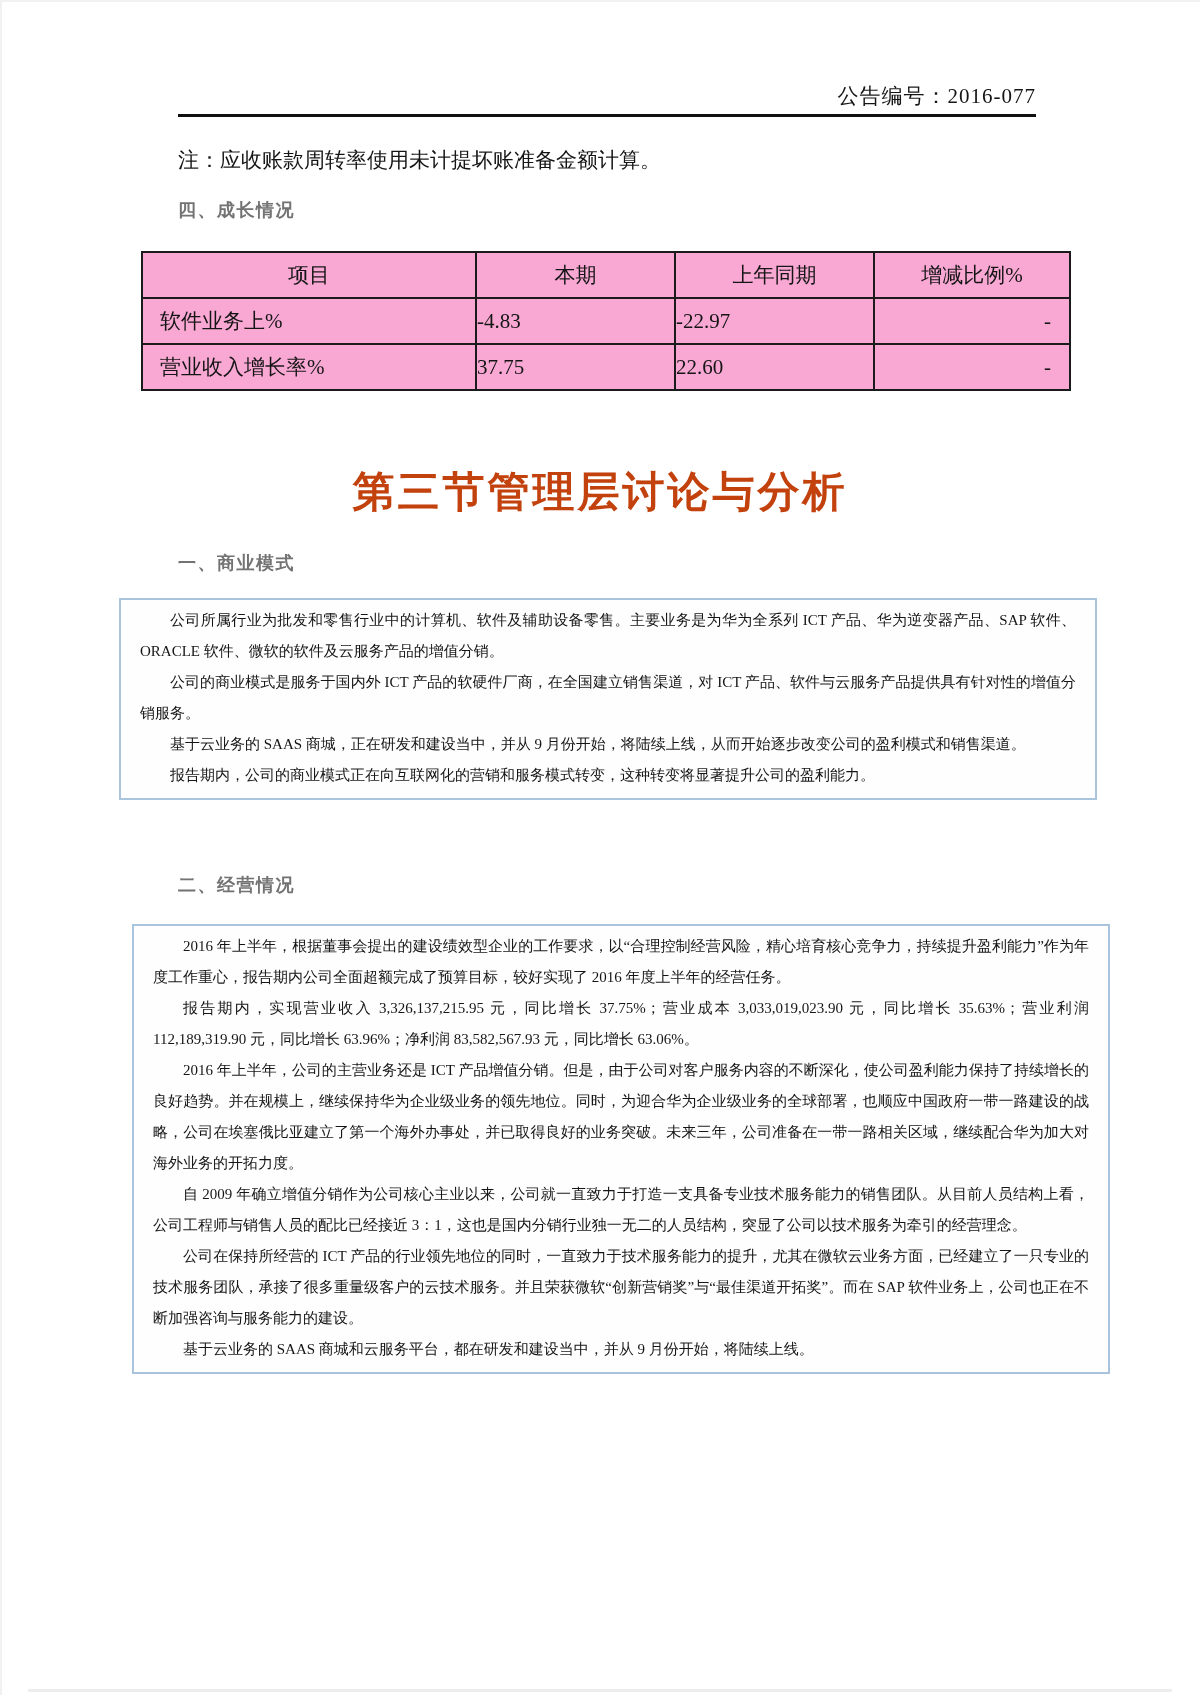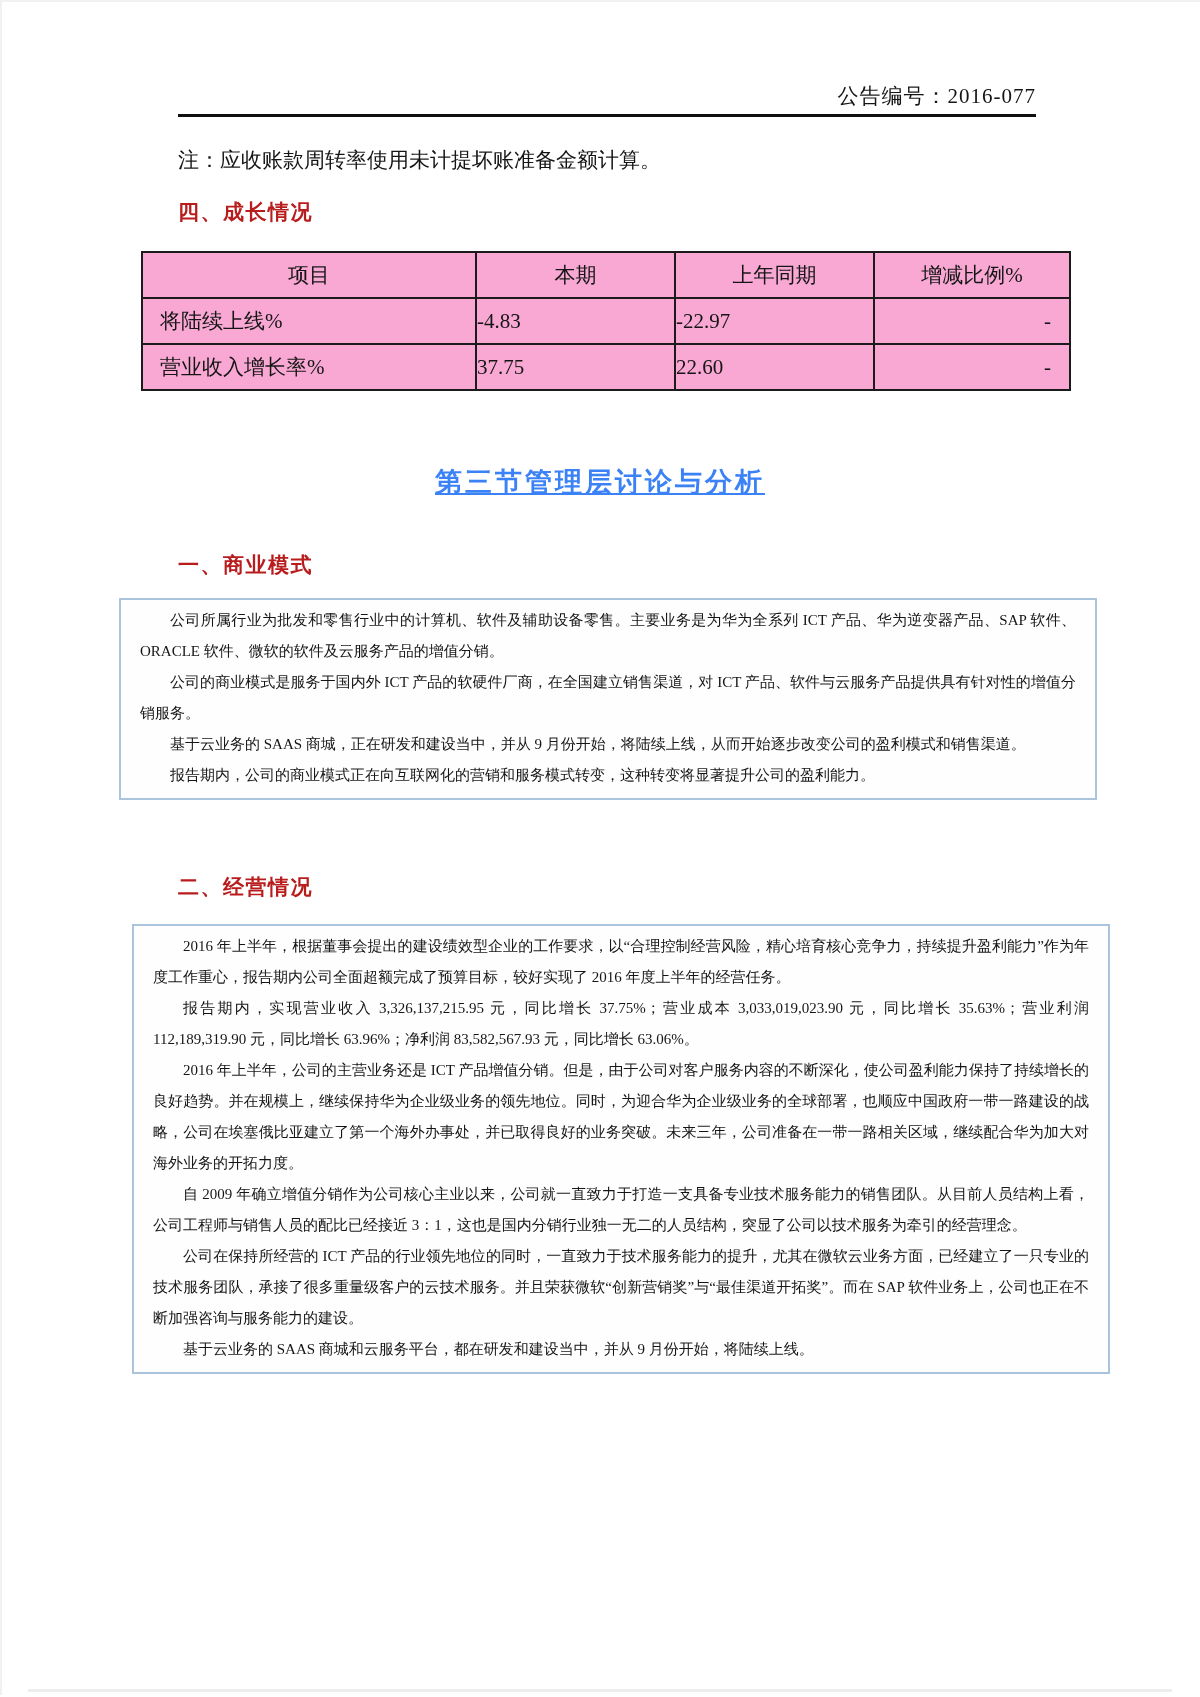--- a/index.html
+++ b/index.html
@@ -24,22 +24,22 @@
     position:absolute; left:178px; top:114px;
     width:858px; height:3px; background:#101010;
   }
   .note {
     position:absolute; left:178px; top:146px;
     font-size:21px; white-space:nowrap;
   }
   .sec-heading {
     position:absolute; left:178px;
     font-family:"Liberation Sans","DejaVu Sans",sans-serif;
-    font-weight:bold; font-size:21px; letter-spacing:1.5px;
-    color:#b91c1c; white-space:nowrap;
+    font-weight:bold; font-size:18px; letter-spacing:1.5px;
+    color:#737373; white-space:nowrap;
   }
   .h-growth     { top:198px; }
   .h-business   { top:551px; }
   .h-operations { top:873px; }
 
   table.gtable {
     position:absolute; left:141px; top:251px;
     width:928px; border-collapse:collapse; table-layout:fixed;
     font-size:21px;
   }
@@ -54,23 +54,22 @@
     background:#f9a8d4;
   }
   .gtable th { text-align:center; }
   .gtable td.item { text-align:left;  padding-left:17px; }
   .gtable td.num  { text-align:left; padding-right:12px; }
   .gtable td.dash { text-align:right; padding-right:18px; }
 
   .chapter-title {
     position:absolute; left:0; top:464px; width:100%;
     text-align:center;
-    font-size:27px; font-weight:bold; letter-spacing:3px;
-    color:#3b82f6;
-    text-decoration:underline;
+    font-size:42px; font-weight:bold; letter-spacing:3px;
+    color:#c2410c;
   }
 
   .textbox {
     position:absolute; left:119px; width:978px;
     box-sizing:border-box;
     border:2px solid #a9c4dc;
     background:#fefefe;
     padding:5px 19px 7px 19px;
     font-size:15px; line-height:31px;
     text-align:justify;
@@ -103,21 +102,21 @@
         <col class="c4">
       </colgroup>
     <tbody>
         <tr>
       <th>项目</th>
       <th>本期</th>
       <th>上年同期</th>
       <th>增减比例%</th>
     </tr>
     <tr>
-      <td class="item">将陆续上线%</td>
+      <td class="item">软件业务上%</td>
       <td class="num">-4.83</td>
       <td class="num">-22.97</td>
       <td class="dash">-</td>
     </tr>
     <tr>
       <td class="item">营业收入增长率%</td>
       <td class="num">37.75</td>
       <td class="num">22.60</td>
       <td class="dash">-</td>
     </tr>

